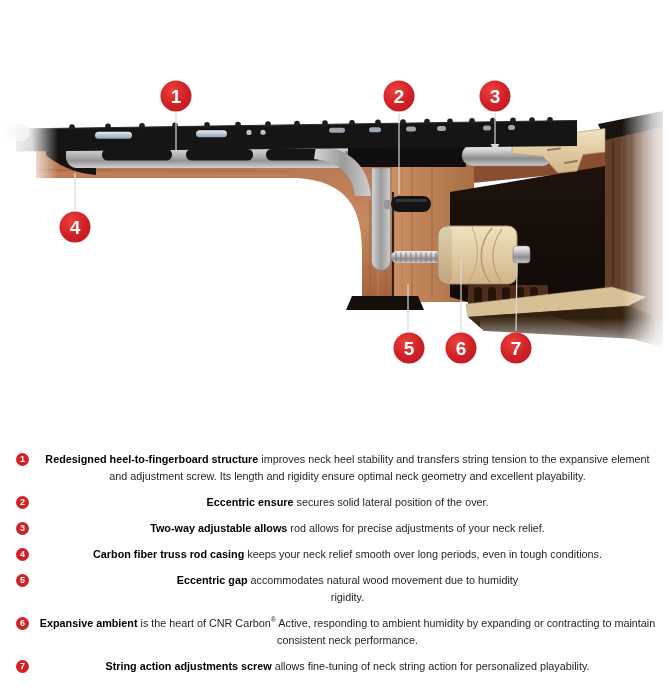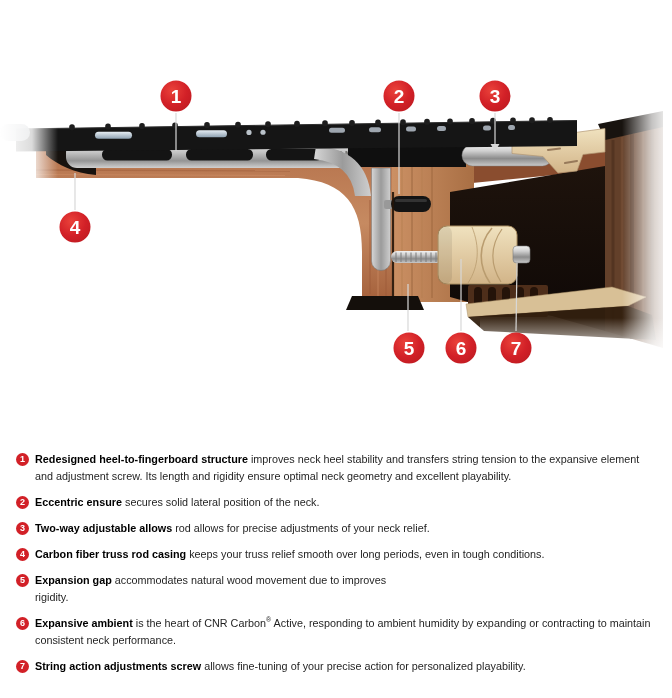--- a/index.html
+++ b/index.html
@@ -4,21 +4,21 @@
 <style>
   html,body{margin:0;padding:0;background:#ffffff;}
   .stage{position:relative;width:672px;height:698px;background:#fff;overflow:hidden;
          font-family:"Liberation Sans",sans-serif;}
   #diagram-svg{position:absolute;left:0;top:0;}
   #legend{position:absolute;left:16px;top:451px;width:644px;}
   .legend-item{display:flex;gap:6px;margin-bottom:9px;font-size:10.8px;line-height:17px;color:#1f1f1f;}
   .legend-bullet{flex:0 0 13px;width:13px;height:13px;border-radius:50%;background:#d22027;color:#fff;
                  font-size:9px;font-weight:bold;display:flex;align-items:center;justify-content:center;
                  margin-top:1.5px;}
-  .legend-text{flex:1;}
+  .legend-text{flex:1;text-align:center;}
   .legend-text b{color:#000;}
   .legend-text sup{font-size:7px;line-height:0;}
 </style>
 </head>
 <body>
 
 <div class="stage">
 
 <svg id="diagram-svg" width="672" height="430" viewBox="0 0 672 430">
   <defs>
@@ -270,37 +270,37 @@
       </g>
 </svg>
 
 <div id="legend">
       <div class="legend-item">
         <span class="legend-bullet" style="background: rgb(210, 32, 39);">1</span>
         <div class="legend-text"><b>Redesigned heel-to-fingerboard structure</b><span> improves neck heel stability and transfers string tension to the expansive element and adjustment screw. Its length and rigidity ensure optimal neck geometry and excellent playability.</span></div>
       </div>
       <div class="legend-item">
         <span class="legend-bullet" style="background: rgb(210, 32, 39);">2</span>
-        <div class="legend-text"><b>Eccentric ensure</b><span> secures solid lateral position of the neck.</span></div>
+        <div class="legend-text"><b>Eccentric ensure</b><span> secures solid lateral position of the over.</span></div>
       </div>
       <div class="legend-item">
         <span class="legend-bullet" style="background: rgb(210, 32, 39);">3</span>
         <div class="legend-text"><b>Two-way adjustable allows</b><span> rod allows for precise adjustments of your neck relief.</span></div>
       </div>
       <div class="legend-item">
         <span class="legend-bullet" style="background: rgb(210, 32, 39);">4</span>
-        <div class="legend-text"><b>Carbon fiber truss rod casing</b><span> keeps your truss relief smooth over long periods, even in tough conditions.</span></div>
+        <div class="legend-text"><b>Carbon fiber truss rod casing</b><span> keeps your neck relief smooth over long periods, even in tough conditions.</span></div>
       </div>
       <div class="legend-item">
         <span class="legend-bullet" style="background: rgb(210, 32, 39);">5</span>
-        <div class="legend-text"><b>Expansion gap</b><span> accommodates natural wood movement due to improves</span><br><span>rigidity.</span></div>
+        <div class="legend-text"><b>Eccentric gap</b><span> accommodates natural wood movement due to humidity</span><br><span>rigidity.</span></div>
       </div>
       <div class="legend-item">
         <span class="legend-bullet" style="background: rgb(210, 32, 39);">6</span>
         <div class="legend-text"><b>Expansive ambient</b><span> is the heart of CNR Carbon</span><sup>®</sup><span> Active, responding to ambient humidity by expanding or contracting to maintain consistent neck performance.</span></div>
       </div>
       <div class="legend-item">
         <span class="legend-bullet" style="background: rgb(210, 32, 39);">7</span>
-        <div class="legend-text"><b>String action adjustments screw</b><span> allows fine-tuning of your precise action for personalized playability.</span></div>
+        <div class="legend-text"><b>String action adjustments screw</b><span> allows fine-tuning of neck string action for personalized playability.</span></div>
       </div>
     </div>
 
 </div>
 
 </body></html>

